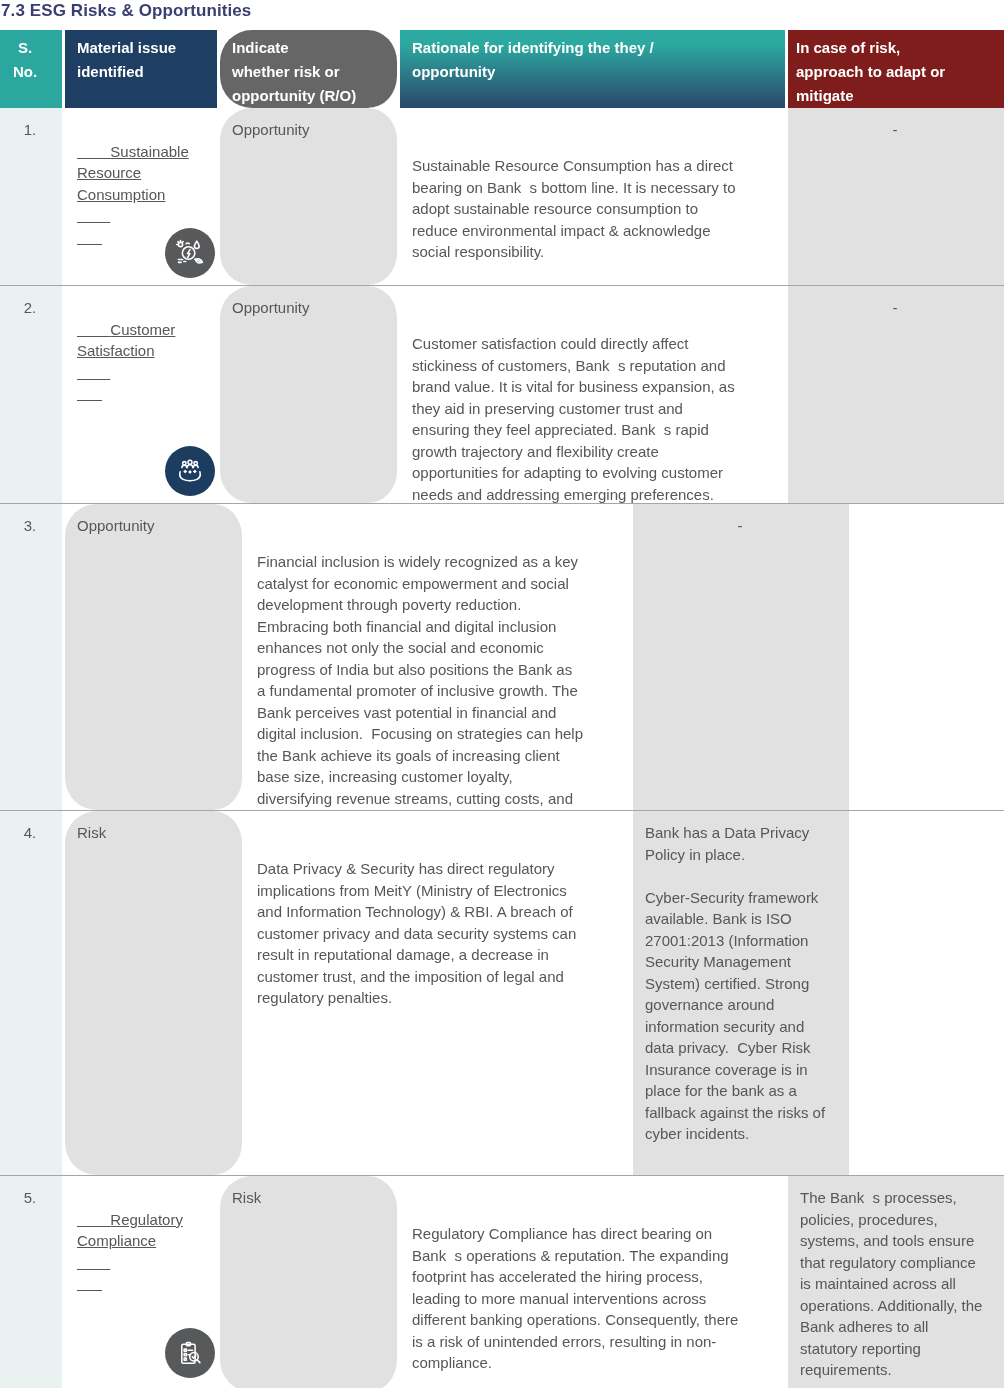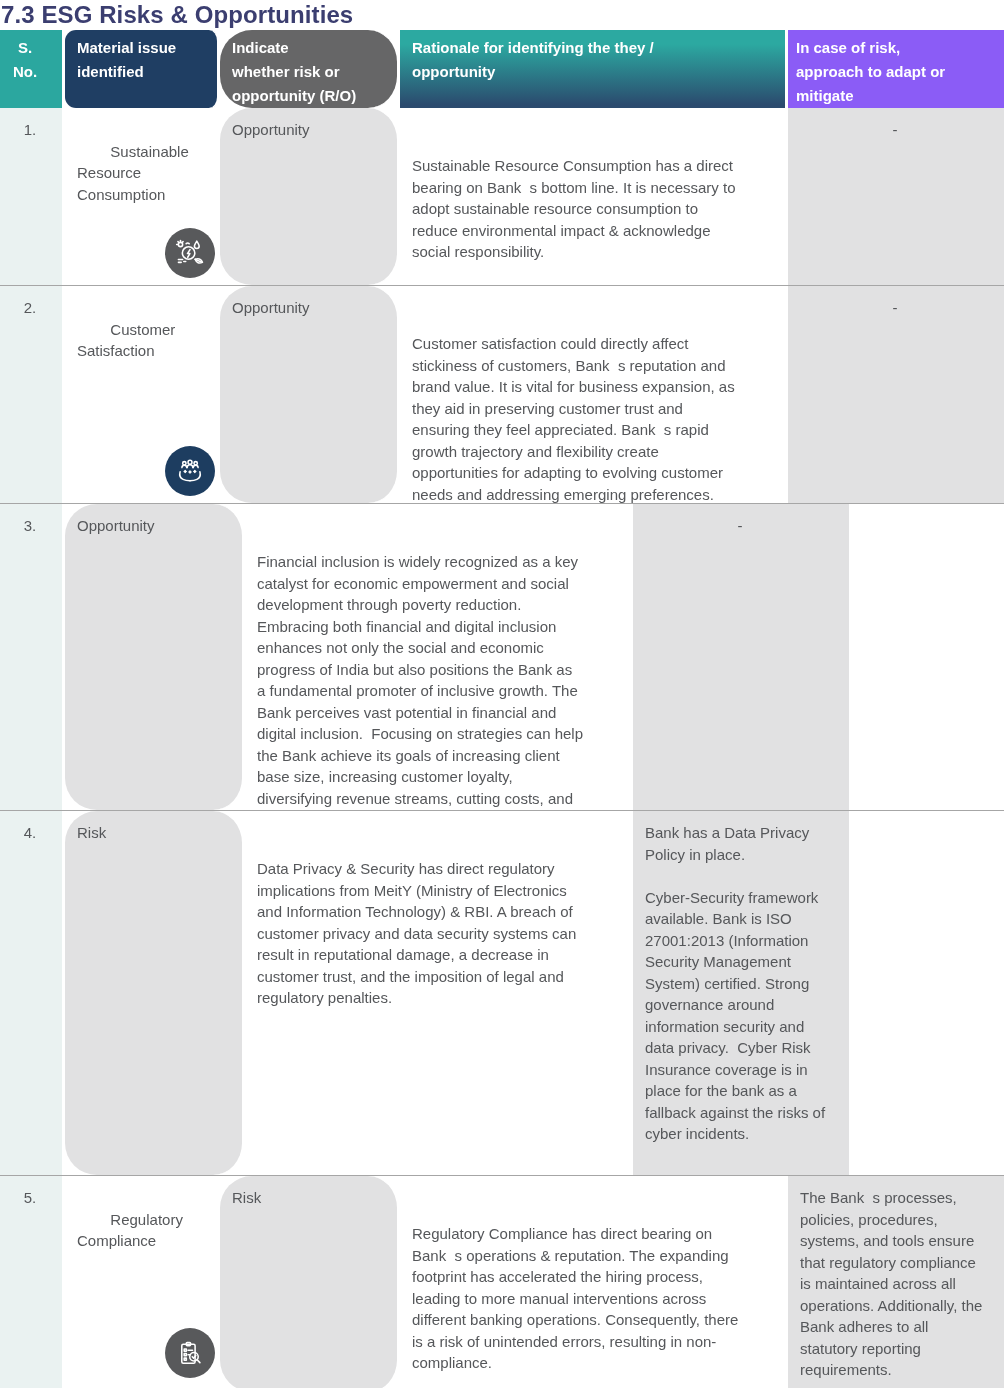--- a/index.html
+++ b/index.html
@@ -2,52 +2,52 @@
 <html><head>
 <meta charset="utf-8">
 <style>
   html,body { margin:0; padding:0; background:#ffffff; }
   .page {
     position:relative; width:1004px; height:1388px; overflow:hidden;
     background:#ffffff; font-family:"Liberation Sans", sans-serif;
   }
   .page-title {
     position:absolute; top:1px; left:1px;
-    font-size:24px; font-weight:bold; color:#3b3e70; letter-spacing:0.1px;
+    font-size:17px; font-weight:bold; color:#3b3e70; letter-spacing:0.1px;
   }
   .esg-table { position:absolute; top:30px; left:0; width:1004px; }
   .tr { display:flex; position:relative; overflow:hidden; }
   .tr.sep { border-bottom:1px solid #a6a6a6; }
   .tr.last::after {
     content:""; position:absolute; left:0; bottom:3px; width:788px; height:1px;
     background:#a6a6a6;
   }
   .th, .td { box-sizing:border-box; flex:none; }
   .c1 { width:65px; }
-  .c2 { width:155px;border-radius:11px; }
+  .c2 { width:155px; }
   .c3 { width:180px;border-radius:32px; }
   .c4 { width:388px; }
   .c5 { width:216px; }
   .gapr { border-right:3px solid #ffffff; }
   .thead { height:78px; }
   .th {
     color:#ffffff; font-weight:bold; font-size:15px; line-height:24px;
     padding:6px 12px 0 12px; white-space:pre-line; height:78px;
   }
   .th.c1 { background:#2ba79f; text-align:center; padding-left:0; }
   .th.c2 { background:#1f3e63; }
   .th.c3 { background:#666667; }
   .th.c4 { background:linear-gradient(180deg,#2ca9a1 18%, #2b4b6e 96%); }
-  .th.c5 { background:#8b5cf6; border-right:none;padding-left:8px; }
+  .th.c5 { background:#7f1d1d; border-right:none;padding-left:8px; }
   .td {
     font-size:15px; line-height:21.5px; color:#55575a;
     padding:11px 12px 10px 12px; white-space:pre-wrap;
   }
   .td.c1 { background:#eaf2f1; text-align:center; padding-left:4px; padding-right:6px; }
-  .td.c2 { background:#ffffff; position:relative; }
+  .td.c2 { background:#ffffff; position:relative;text-decoration:underline; }
   .td.c3 { background:#e1e1e2; }
   .td.c4 { background:#ffffff; padding-right:46px;margin-top:36px; }
   .td.c5 { background:#e1e1e2; border-right:none; padding-right:14px; }
   .td.c5.dash-cell { text-align:center; }
   .r1 { height:177px; } .r2 { height:217px; } .r3 { height:306px; }
   .r4 { height:364px; } .r5 { height:216px; }
   .icon-circle {
     position:absolute; left:100px; bottom:7px; width:50px; height:50px;
     border-radius:50%; display:flex; align-items:center; justify-content:center;
   }

